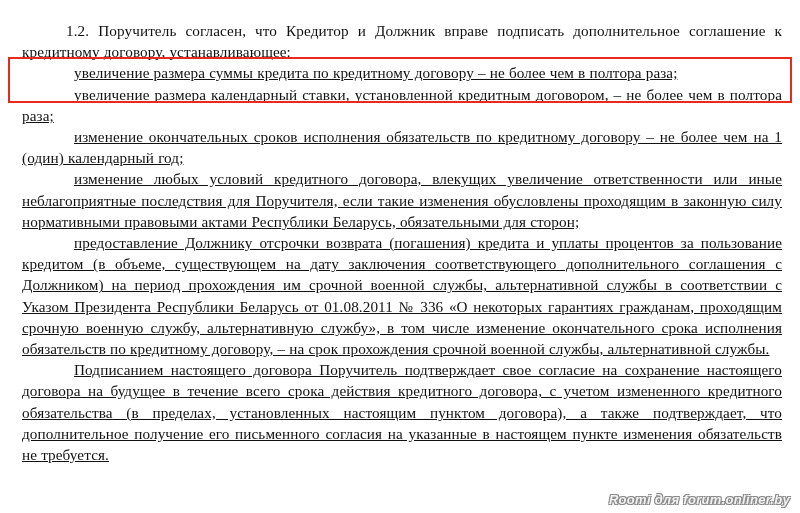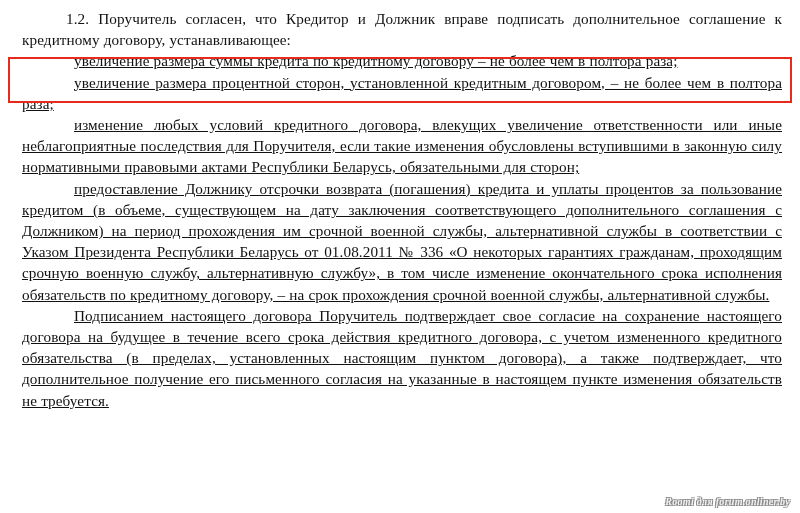--- a/index.html
+++ b/index.html
@@ -12,21 +12,21 @@
     background: #ffffff;
     font-family: "Liberation Serif", serif;
     overflow: hidden;
   }
   .page {
     position: relative;
     width: 800px;
     height: 513px;
     background: #ffffff;
     box-sizing: border-box;
-    padding: 8px 18px 0 22px;
+    padding: 20px 18px 0 22px;
   }
   .doc-body {
     position: relative;
     z-index: 1;
   }
   p.para {
     margin: 0;
     padding: 0;
     font-size: 15.2px;
     line-height: 21.2px;
@@ -50,22 +50,22 @@
     border: 2px solid #e8291e;
     box-sizing: border-box;
     z-index: 3;
     pointer-events: none;
   }
   .watermark {
     position: absolute;
     right: 10px;
     bottom: 6px;
     z-index: 4;
-    font-family: Liberation Serif, serif;
-    font-size: 10px;
+    font-family: Liberation Sans, sans-serif;
+    font-size: 13px;
     font-weight: bold;
     font-style: italic;
     color: #f2f2f2;
     text-shadow:
       1px 1px 0 #8a8a8a,
       -1px -1px 0 #8a8a8a,
       1px -1px 0 #8a8a8a,
       -1px 1px 0 #8a8a8a;
     letter-spacing: 0.3px;
     white-space: nowrap;
@@ -75,22 +75,23 @@
   }
 </style>
 </head>
 <body>
 
 <div class="page">
 
   <div class="doc-body cut-bottom">
     <p class="para">1.2. Поручитель согласен, что Кредитор и Должник вправе подписать дополнительное соглашение к кредитному договору, устанавливающее:</p>
     <p class="para tight">увеличение размера суммы кредита по кредитному договору – не более чем в полтора раза;</p>
-    <p class="para tight">увеличение размера процентной сторон, установленной кредитным договором, – не более чем в полтора раза;</p>
-    <p class="para tight">изменение любых условий кредитного договора, влекущих увеличение ответственности или иные неблагоприятные последствия для Поручителя, если такие изменения обусловлены вступившими в законную силу нормативными правовыми актами Республики Беларусь, обязательными для сторон;</p>
+    <p class="para tight">увеличение размера календарный ставки, установленной кредитным договором, – не более чем в полтора раза;</p>
+    <p class="para tight">изменение окончательных сроков исполнения обязательств по кредитному договору – не более чем на 1 (один) календарный год;</p>
+    <p class="para tight">изменение любых условий кредитного договора, влекущих увеличение ответственности или иные неблагоприятные последствия для Поручителя, если такие изменения обусловлены проходящим в законную силу нормативными правовыми актами Республики Беларусь, обязательными для сторон;</p>
     <p class="para tight">предоставление Должнику отсрочки возврата (погашения) кредита и уплаты процентов за пользование кредитом (в объеме, существующем на дату заключения соответствующего дополнительного соглашения с Должником) на период прохождения им срочной военной службы, альтернативной службы в соответствии с Указом Президента Республики Беларусь от 01.08.2011 № 336 «О некоторых гарантиях гражданам, проходящим срочную военную службу, альтернативную службу», в том числе изменение окончательного срока исполнения обязательств по кредитному договору, – на срок прохождения срочной военной службы, альтернативной службы.</p>
     <p class="para tight">Подписанием настоящего договора Поручитель подтверждает свое согласие на сохранение настоящего договора на будущее в течение всего срока действия кредитного договора, с учетом измененного кредитного обязательства (в пределах, установленных настоящим пунктом договора), а также подтверждает, что дополнительное получение его письменного согласия на указанные в настоящем пункте изменения обязательств не требуется.</p>
   </div>
 
   <div class="highlight-box"></div>
 
   <div class="watermark">Roomi для forum.onliner.by</div>
 
 </div>
 

